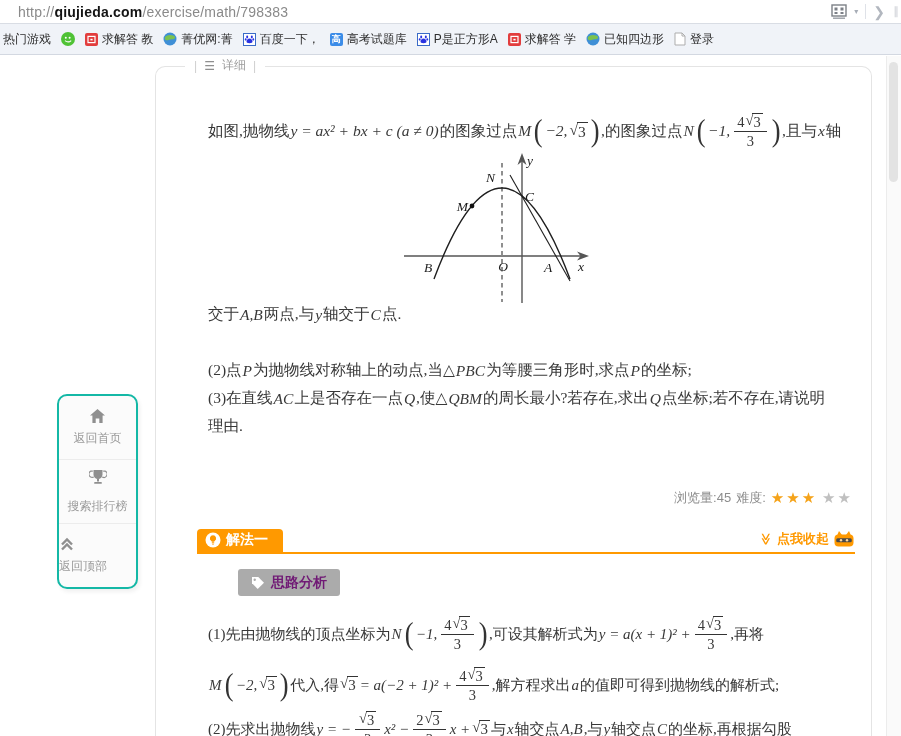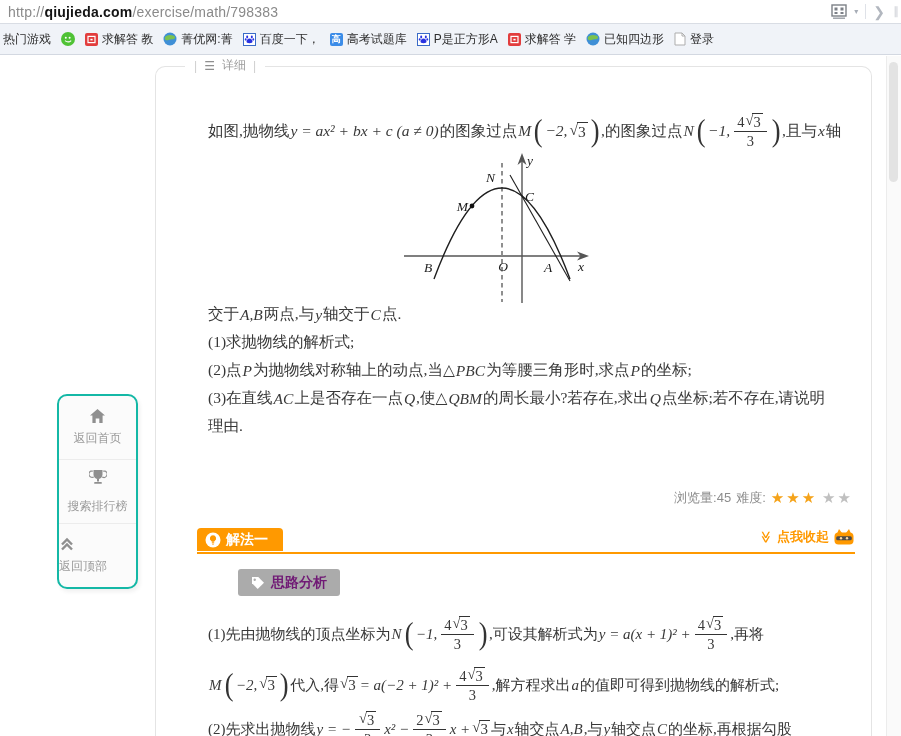--- a/index.html
+++ b/index.html
@@ -2,21 +2,21 @@
 <html><head>
 <meta charset="utf-8">
 <style>
   html,body{margin:0;padding:0}
   body{width:901px;height:736px;overflow:hidden;position:relative;background:#fff;
        font-family:"Liberation Sans","DejaVu Sans",sans-serif;color:#333}
 
   
   .addrbar{position:absolute;top:0;left:0;width:901px;height:23px;background:#fff;
            border-bottom:1px solid #d9dde4;display:flex;align-items:center;z-index:30}
-  .url{margin-left:8px;font-size:14px;color:#8a8a8a;letter-spacing:.2px;white-space:nowrap}
+  .url{margin-left:18px;font-size:14px;color:#8a8a8a;letter-spacing:.2px;white-space:nowrap}
   .url b{color:#141414;font-weight:bold}
   .addr-right{position:absolute;right:16px;top:0;height:23px;display:flex;align-items:center;gap:7px}
   .caret{color:#a7adb6;font-size:8px}
   .vsep{width:1px;height:15px;background:#dfe2e8}
   .fwd{color:#b2b7bf;font-size:14px;font-weight:bold;line-height:1}
   .pause{position:absolute;right:1px;top:5px;color:#c9ccd2;font-size:11px;letter-spacing:1px}
 
   .bkbar{position:absolute;top:24px;left:0;width:901px;height:31px;background:#f0f3f8;
          border-bottom:1px solid #d3d8e1;display:flex;align-items:center;gap:10px;
          padding-left:3px;box-sizing:border-box;font-size:12px;color:#2e2e2e;z-index:30;white-space:nowrap}
@@ -55,21 +55,21 @@
 
   .graph{position:absolute;left:246px;top:84px}
   .gl{font-family:"Liberation Serif","DejaVu Serif",serif;font-style:italic;font-size:13.5px;fill:#1c1c1c}
 
   .stats{position:absolute;top:422px;right:18px;display:flex;align-items:center;gap:5px;
          font-size:13px;color:#8d8d8d;font-family:"Liberation Sans",sans-serif}
   .stars-on{color:#f5a31a;font-size:15px;letter-spacing:2px}
   .stars-off{color:#c0c0c0;font-size:15px;letter-spacing:2px}
 
   .sol-head{position:absolute;left:41px;right:16px;top:461px;height:24px;
-            border-bottom:2px solid #ff9900;display:flex;justify-content:space-between;align-items:flex-start}
+            border-bottom:2px solid #ff9900;display:flex;justify-content:space-between;align-items:center}
   .sol-tab{background:#ff9900;color:#fff;font-size:14px;font-weight:bold;height:23px;
            display:flex;align-items:center;gap:5px;padding:0 15px 0 8px;border-radius:4px 4px 0 0;cursor:pointer}
   .collapse{color:#ff9900;font-size:13px;font-weight:bold;display:flex;align-items:center;gap:4px;
             margin-bottom:3px;cursor:pointer}
   .chev-down{display:inline-block;transform:rotate(90deg);font-size:12px;line-height:1}
 
   .analysis-btn{position:absolute;left:82px;top:502px;background:#ababab;color:#701a75;font-size:14px;
                 font-weight:bold;height:27px;display:inline-flex;align-items:center;gap:6px;
                 padding:0 13px;border-radius:3px;cursor:pointer}
 </style>
@@ -240,23 +240,20 @@
   </svg>
 
   <div class="mline" style="top:237px">
     <span class="t">交于</span>
       <span class="v">A,B</span>
       <span class="t">两点,与</span>
       <span class="v">y</span>
       <span class="t">轴交于</span>
       <span class="v">C</span>
       <span class="t">点.</span>
-  </div>
-  <div class="mline" style="top:265px">
-    <span class="t">(1)求抛物线的解析式;</span>
   </div>
   <div class="mline" style="top:293px">
     <span class="t">(2)点</span>
       <span class="v">P</span>
       <span class="t">为抛物线对称轴上的动点,当△</span>
       <span class="v">PBC</span>
       <span class="t">为等腰三角形时,求点</span>
       <span class="v">P</span>
       <span class="t">的坐标;</span>
   </div>

